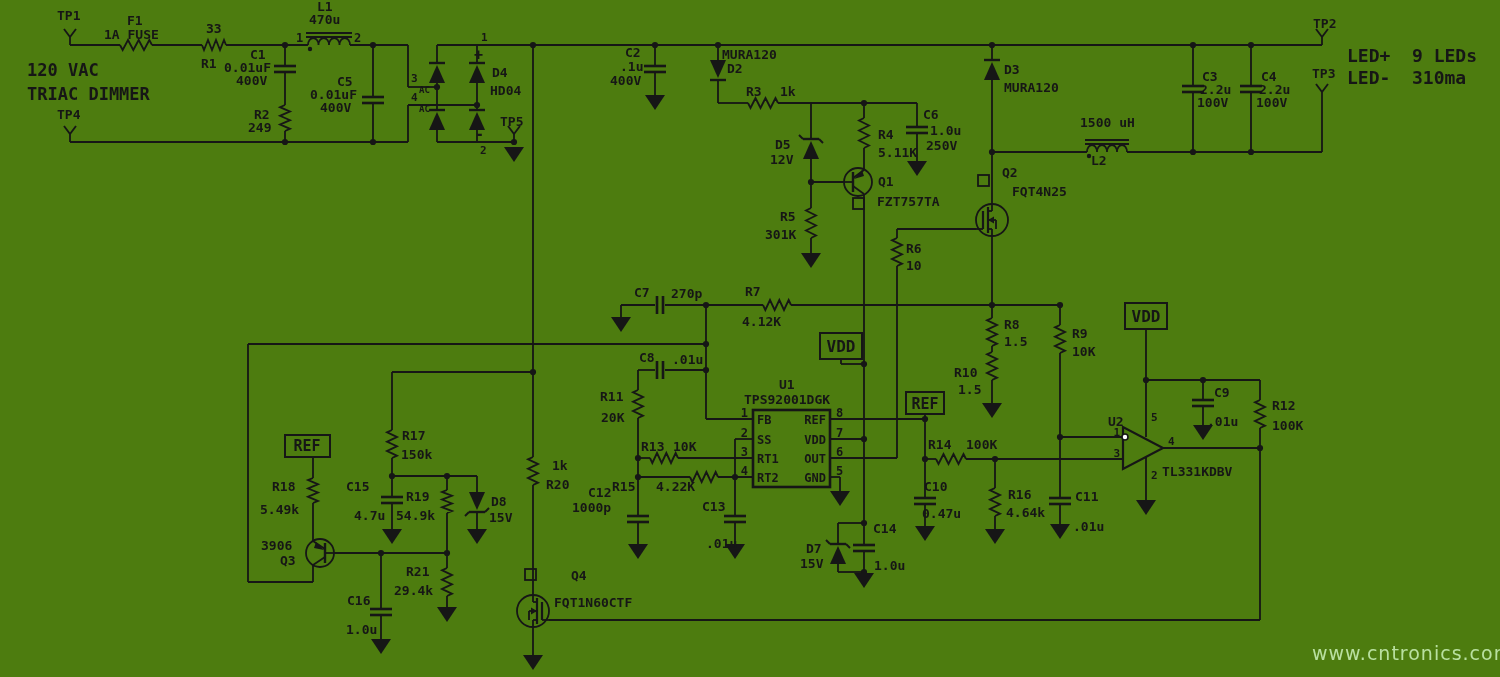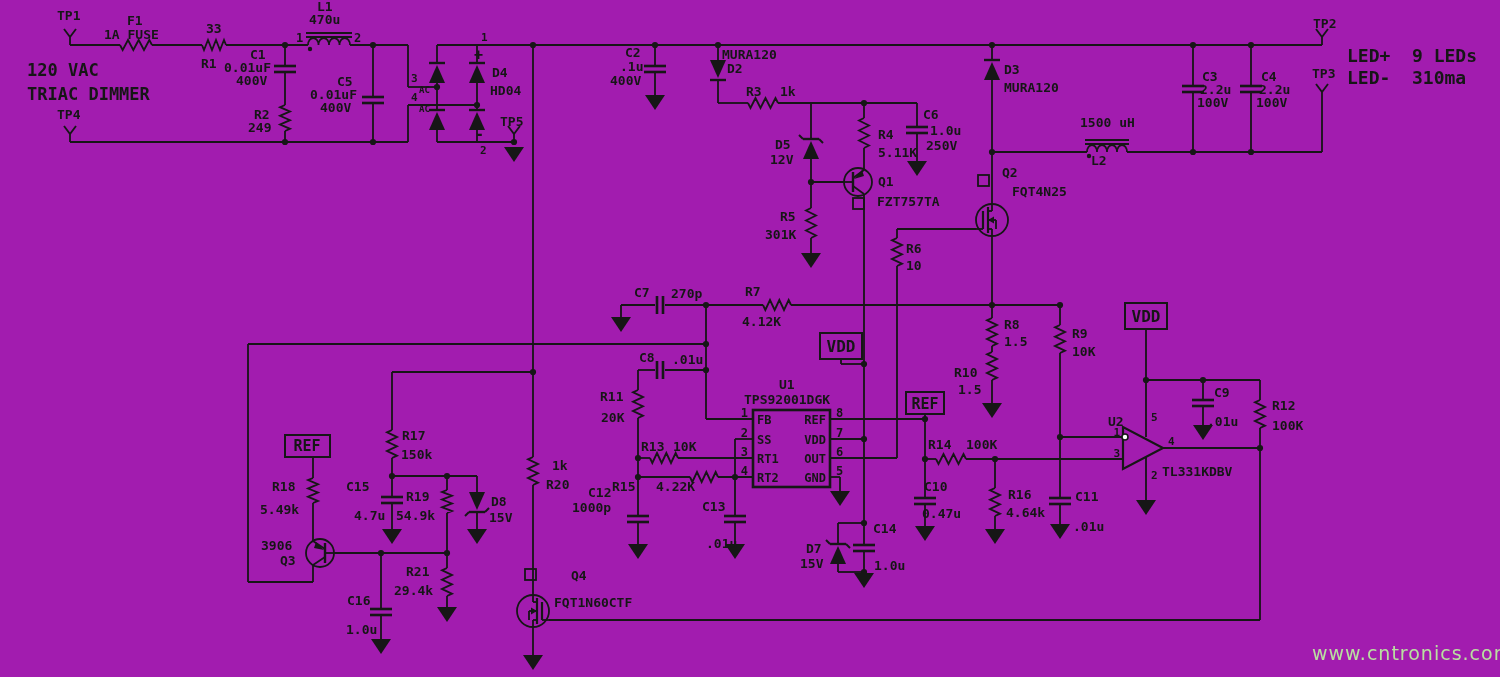--- a/index.html
+++ b/index.html
@@ -1,16 +1,16 @@
 <!DOCTYPE html>
 <html><head>
 <meta charset="utf-8">
 <style>
   html,body{margin:0;padding:0;background:#ffffff;}
-  #stage{position:relative;width:1500px;height:677px;background:#a21caf;overflow:hidden;}
+  #stage{position:relative;width:1500px;height:677px;background:#4d7c0f;overflow:hidden;}
   svg{position:absolute;left:0;top:0;}
   .lbl{font-family:"DejaVu Sans Mono", monospace;font-weight:bold;fill:#161616;}
   .wm{position:absolute;left:1312px;top:642px;font-family:"DejaVu Sans", "Liberation Sans", sans-serif;
       font-size:19px;color:#b9e0a0;letter-spacing:1px;}
 </style>
 </head>
 <body>
 
 <div id="stage">
   <svg id="schematic" width="1500" height="677" viewBox="0 0 1500 677">

